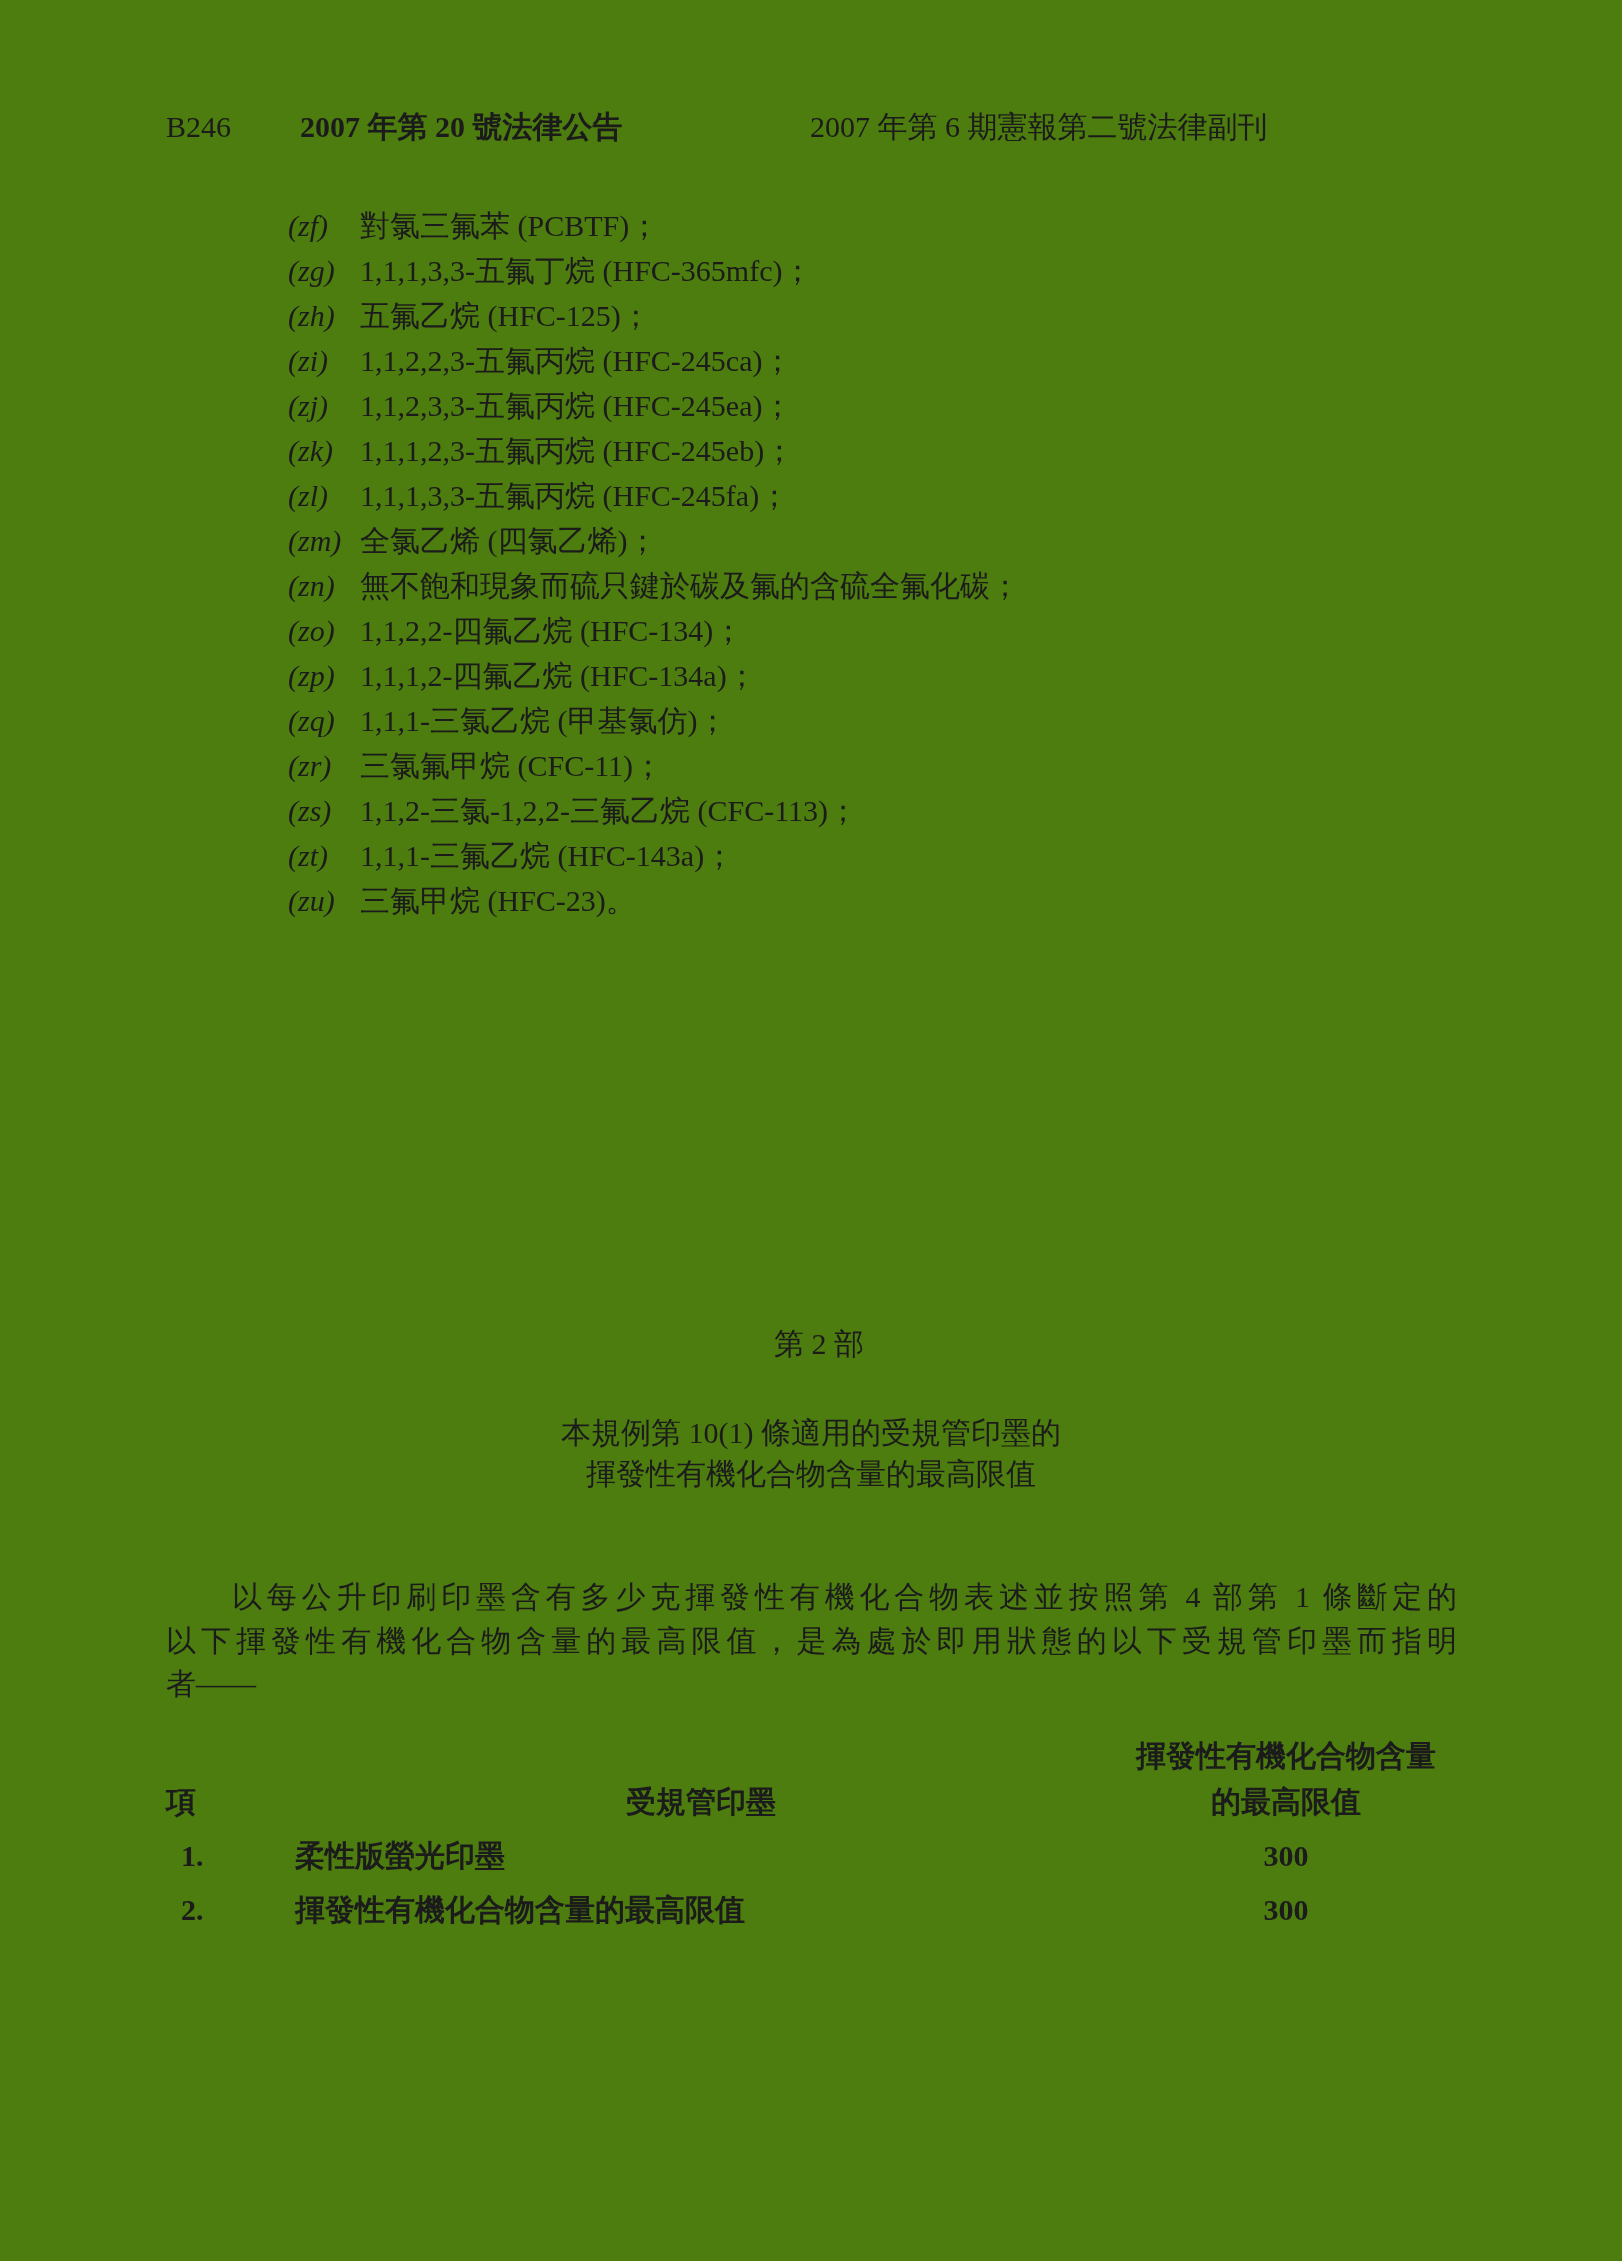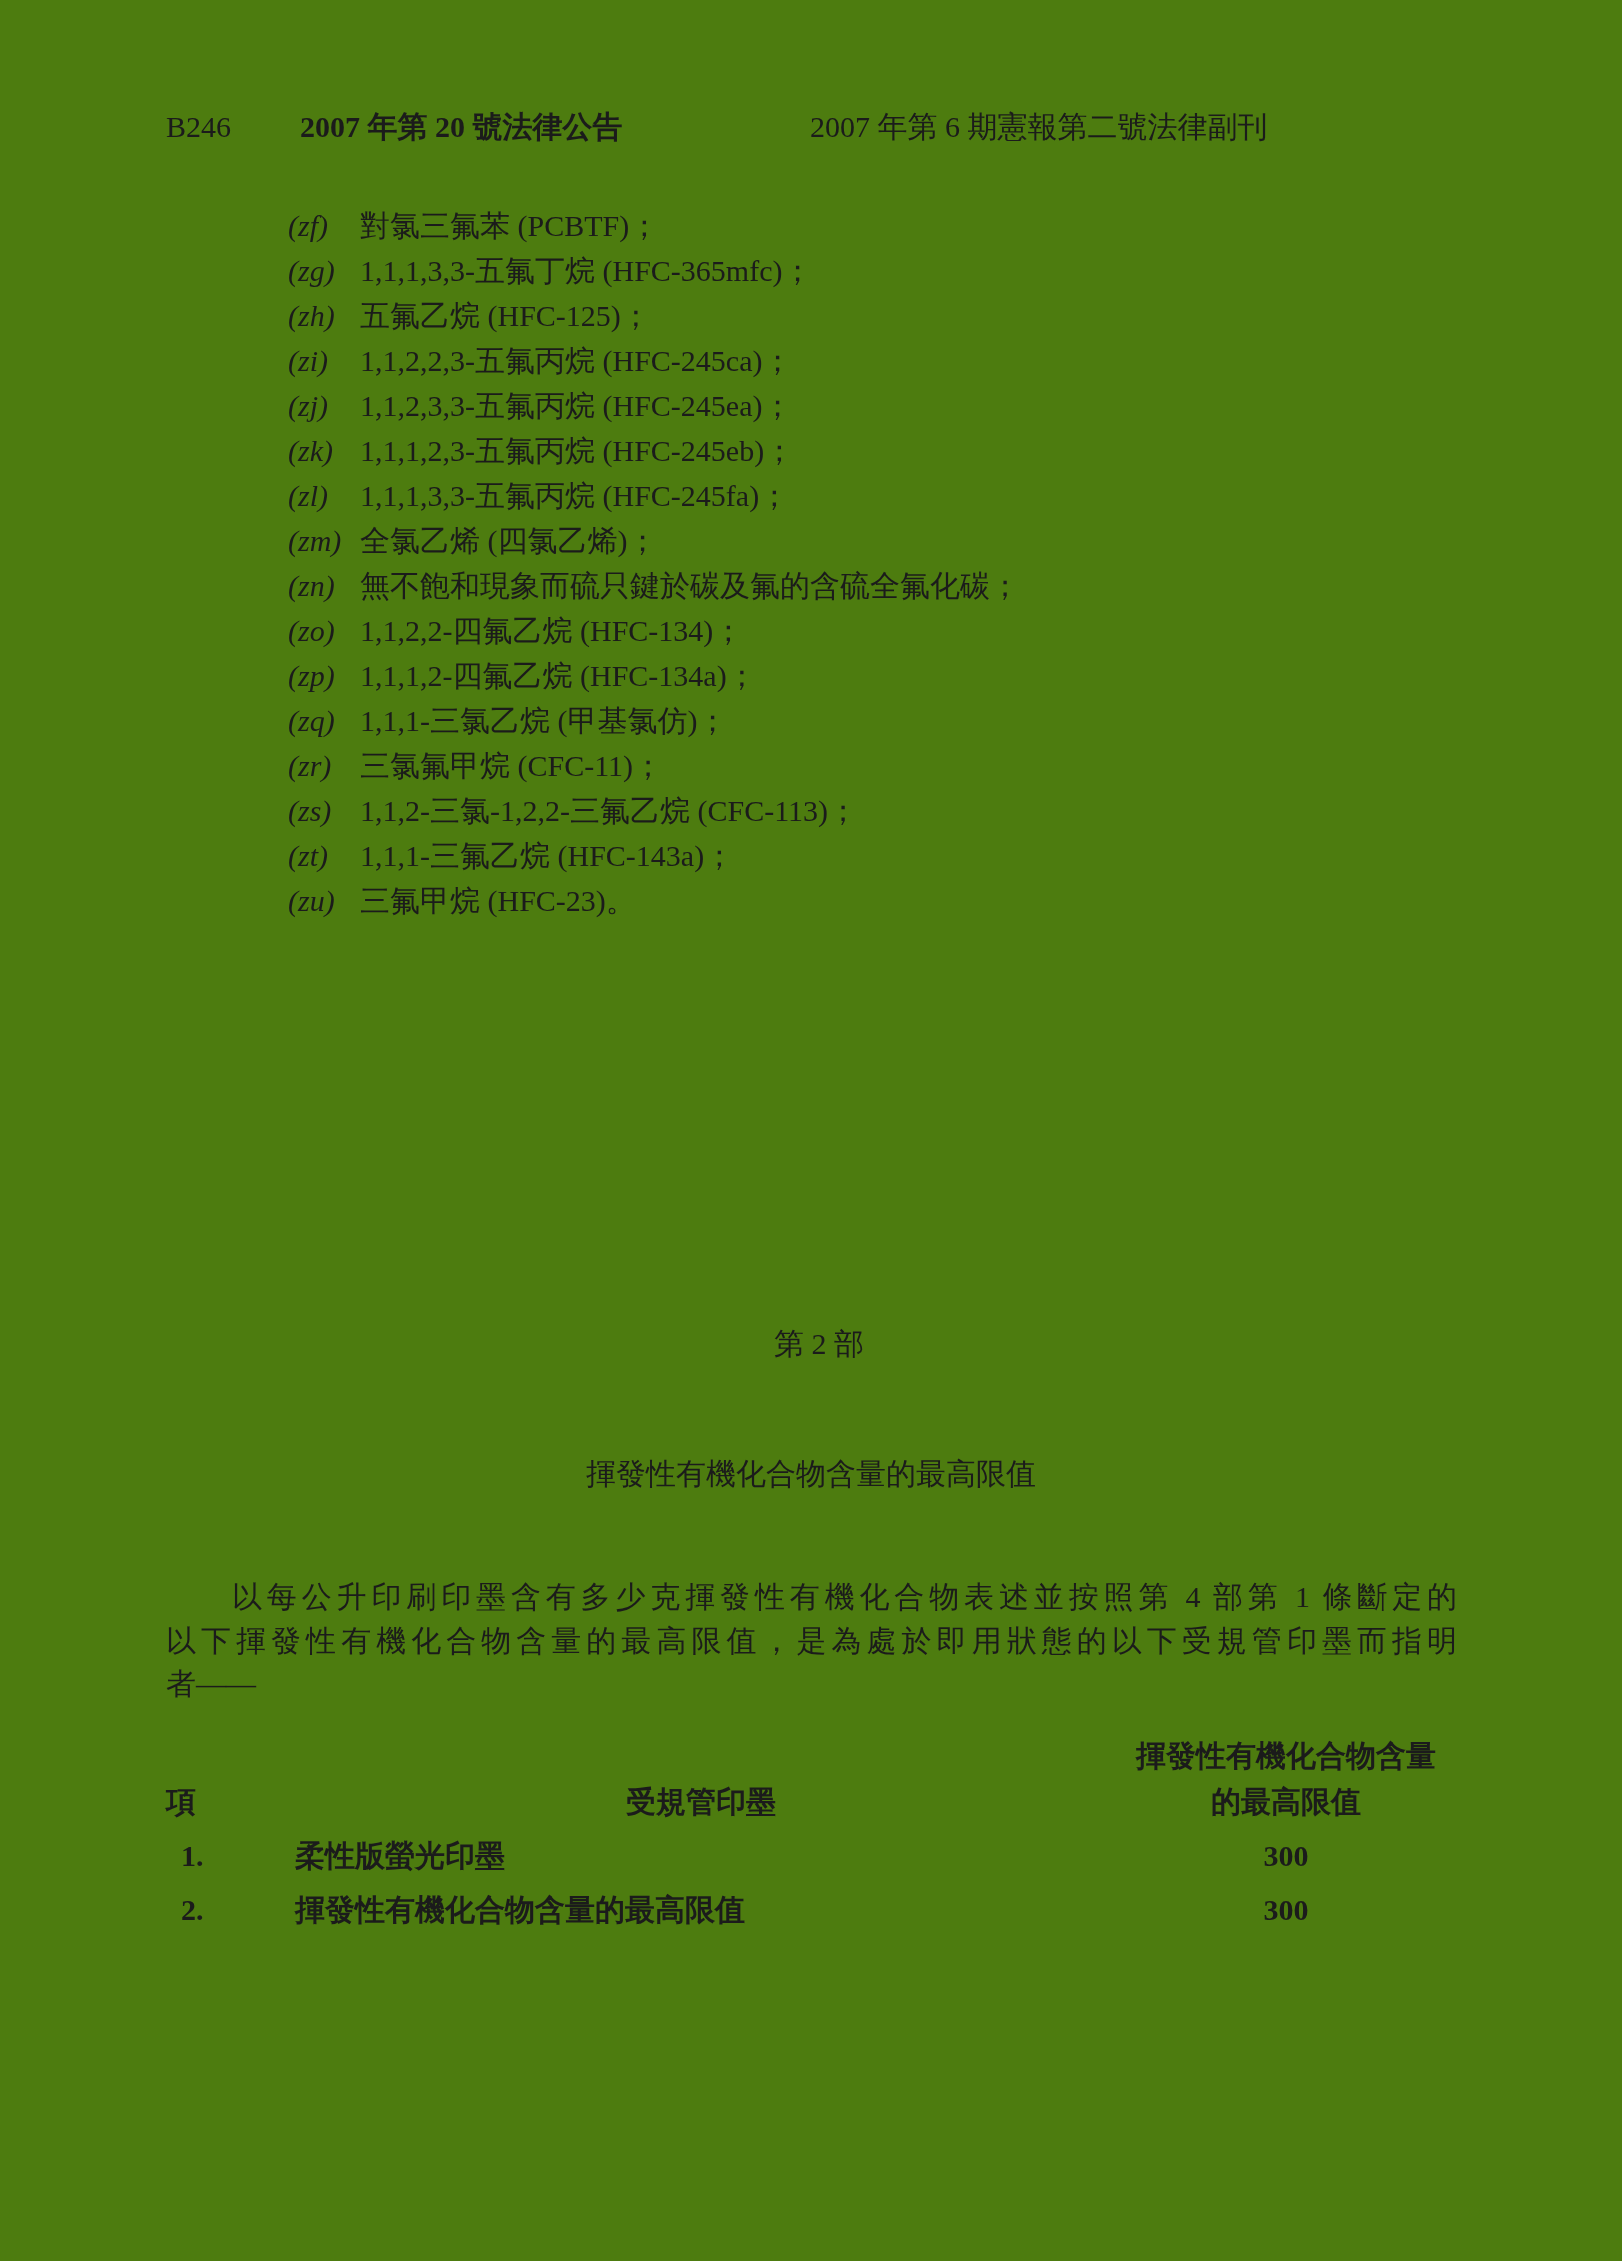--- a/index.html
+++ b/index.html
@@ -124,20 +124,21 @@
       <span class="list-label">(zt)</span>
       <span class="list-text">1,1,1-三氟乙烷 (HFC-143a)；</span>
     </div>
     <div class="list-row">
       <span class="list-label">(zu)</span>
       <span class="list-text">三氟甲烷 (HFC-23)。</span>
     </div>
   </div>
 
   <div class="abs part-title">第 2 部</div>
+  <div class="abs part-sub1">本規例第 10(1) 條適用的受規管印墨的</div>
   <div class="abs part-sub2">揮發性有機化合物含量的最高限值</div>
 
   <div>
     <div class="abs para-line para-1">以每公升印刷印墨含有多少克揮發性有機化合物表述並按照第 4 部第 1 條斷定的</div>
     <div class="abs para-line para-2">以下揮發性有機化合物含量的最高限值，是為處於即用狀態的以下受規管印墨而指明</div>
     <div class="abs para-line para-3">者——</div>
   </div>
 
   <div>
     <div class="abs trow hdr-limit1-row">

